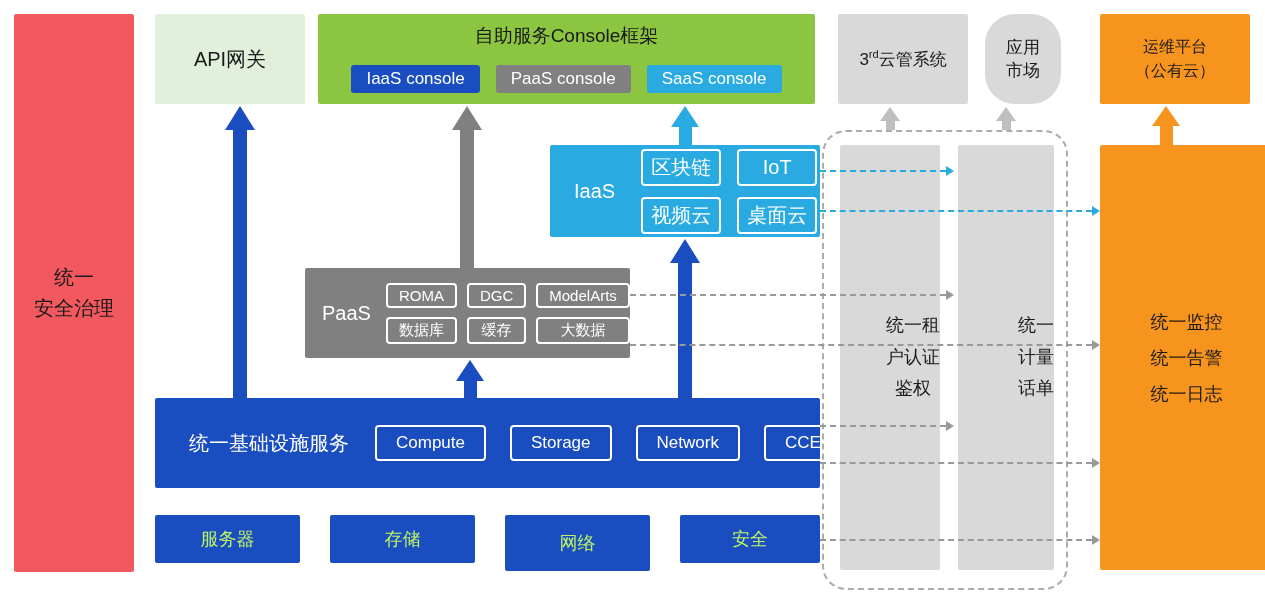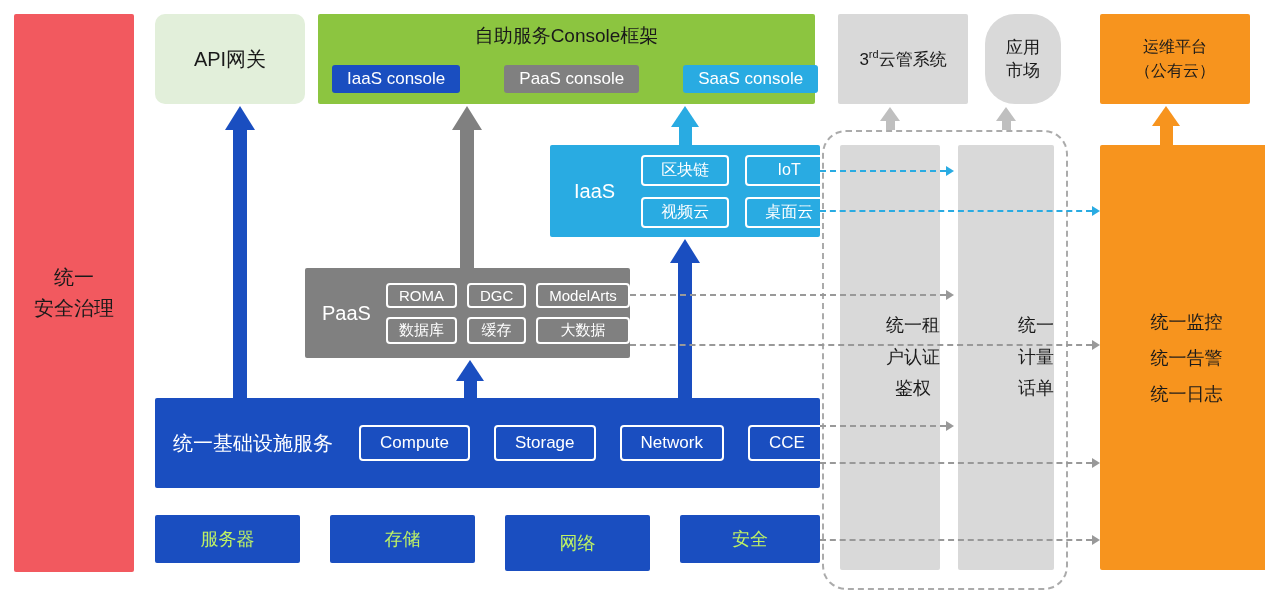--- a/index.html
+++ b/index.html
@@ -16,35 +16,35 @@
   .pale-green  { background:#E2EFDA; font-size:20px; }
   .green-frame { background:#8CC540; flex-direction:column; justify-content:flex-start; }
   .lgray       { background:#D9D9D9; font-size:17px; }
   .orange      { background:#F7941E; font-size:16px; line-height:1.5; }
   .blue        { background:#1A4EC0; color:#fff; }
   .gray        { background:#808080; color:#fff; }
   .cyan        { background:#29ABE2; color:#fff; }
 
   .frame-title { margin-top:9px; font-size:19px; }
   .console-btn-row { position:absolute; left:14px; right:14px; bottom:11px;
-                     display:flex; gap:44px; }
+                     display:flex; justify-content:center; gap:16px; }
   .console-btn { color:#fff; font-size:17px; padding:4px 15px; border-radius:3px; white-space:nowrap; }
   .btn-blue { background:#1A4EC0; }
   .btn-gray { background:#808080; }
   .btn-cyan { background:#29ABE2; }
 
   sup { font-size:11px; }
 
   
   .layer-inner { display:flex; align-items:center; width:100%; height:100%; }
   .layer-label { font-size:20px; color:#fff; flex:none; }
   .chip { display:flex; align-items:center; justify-content:center; border:2px solid #fff;
           border-radius:4px; color:#fff; white-space:nowrap; }
   .saas-grid { display:grid; grid-template-columns:auto auto; gap:11px 16px; }
-  .saas-grid .chip { font-size:16px; padding:3px 18px; }
+  .saas-grid .chip { font-size:20px; padding:3px 8px; }
   .paas-grid { display:grid; grid-template-columns:auto auto auto; gap:9px 10px; }
   .paas-grid .chip { font-size:15px; padding:2px 11px; }
   .infra-chips { display:flex; gap:24px; flex:1; justify-content:flex-end; }
   .infra-chips .chip { font-size:17px; padding:6px 19px; }
   .infra-label { font-size:20px; color:#fff; white-space:nowrap; }
 
   .hw-box { font-size:18px; color:#bef264; }
 
   
   .dashed-frame { position:absolute; border:2px dashed #ABABAB; border-radius:24px; }
@@ -68,21 +68,21 @@
 </head>
 <body>
 
 <div class="canvas">
 
   <div class="box red-bar" style="left:14px;top:14px;width:120px;height:558px;">
     <span class="multiline">统一
 安全治理</span>
   </div>
 
-  <div class="box pale-green" style="left:155px;top:14px;width:150px;height:90px;border-radius:10px;">
+  <div class="box pale-green" style="left:155px;top:14px;width:150px;height:90px;">
     <span>API网关</span>
   </div>
 
   <div class="box green-frame" style="left:318px;top:14px;width:497px;height:90px;">
     <div class="frame-title">自助服务Console框架</div>
     <div class="console-btn-row">
       <span class="console-btn btn-blue">IaaS console</span>
       <span class="console-btn btn-gray">PaaS console</span>
       <span class="console-btn btn-cyan">SaaS console</span>
     </div>
@@ -122,21 +122,21 @@
         <span class="chip">DGC</span>
         <span class="chip">ModelArts</span>
         <span class="chip">数据库</span>
         <span class="chip">缓存</span>
         <span class="chip">大数据</span>
       </div>
     </div>
   </div>
 
   <div class="box blue" style="left:155px;top:398px;width:665px;height:90px;">
-    <div class="layer-inner" style="padding:0 26px 0 18px;gap:26px;">
+    <div class="layer-inner" style="padding:0 26px 0 34px;gap:26px;">
       <span class="infra-label">统一基础设施服务</span>
       <div class="infra-chips">
         <span class="chip">Compute</span>
         <span class="chip">Storage</span>
         <span class="chip">Network</span>
         <span class="chip">CCE</span>
       </div>
     </div>
   </div>
 

